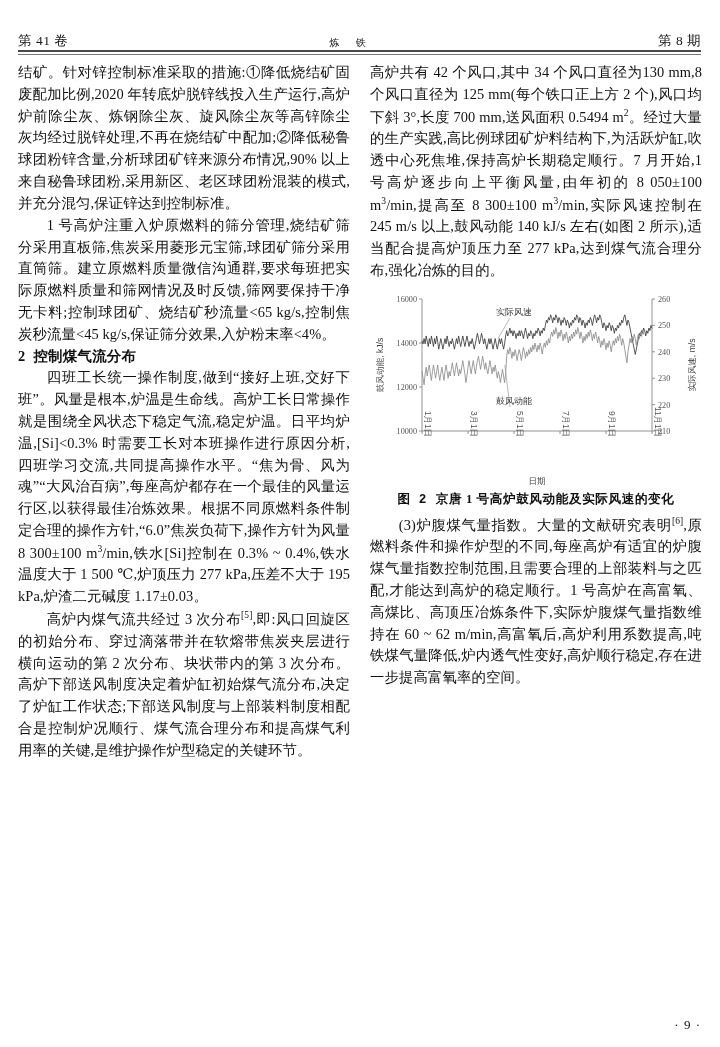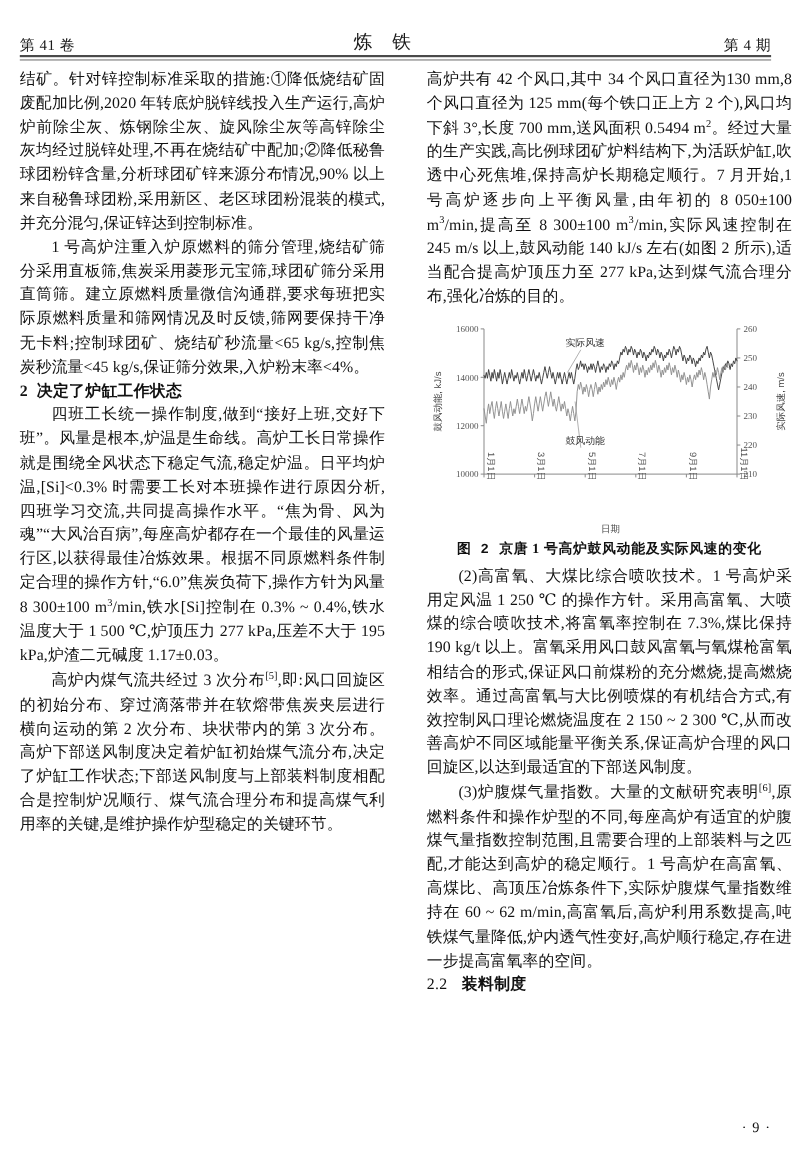--- a/index.html
+++ b/index.html
@@ -36,21 +36,21 @@
     justify-content: space-between;
     font-size: 13.5px;
     letter-spacing: 0.5px;
     color: #1a1a1a;
   }
   .runhead .center {
     position: absolute;
     left: 0; right: 17px;
     text-align: center;
     letter-spacing: 7px;
-    font-size: 17px;
+    font-size: 10px;
   }
   .rule-wrap {
     position: absolute;
     top: 50px;
     left: 18px;
     right: 18px;
   }
   .rule-thick {
     height: 2px;
     background: #4a4a4a;
@@ -62,21 +62,21 @@
   }
 
   
   .cols {
     position: absolute;
     top: 62px;
     left: 18px;
     right: 18px;
     bottom: 20px;
     display: flex;
-    gap: 38px;
+    gap: 20px;
   }
   .col {
     width: 332px;
     flex: 0 0 332px;
     position: relative;
   }
 
   p.body {
     margin: 0;
     font-size: 14.4px;
@@ -138,38 +138,38 @@
   }
 </style>
 </head>
 <body>
 
 <div class="page">
 
   <div class="runhead">
     <span>第 41 卷</span>
     <span class="center">炼 铁</span>
-    <span>第 4 期</span>
+    <span>第 8 期</span>
   </div>
   <div class="rule-wrap">
     <div class="rule-thick"></div>
     <div class="rule-thin"></div>
   </div>
 
   <div class="cols">
 
     <div class="col">
 
       <p class="body noindent">结矿。针对锌控制标准采取的措施:①降低烧结矿固废配加比例,2020 年转底炉脱锌线投入生产运行,高炉炉前除尘灰、炼钢除尘灰、旋风除尘灰等高锌除尘灰均经过脱锌处理,不再在烧结矿中配加;②降低秘鲁球团粉锌含量,分析球团矿锌来源分布情况,90% 以上来自秘鲁球团粉,采用新区、老区球团粉混装的模式,并充分混匀,保证锌达到控制标准。</p>
 
 
       <p class="body indent">1 号高炉注重入炉原燃料的筛分管理,烧结矿筛分采用直板筛,焦炭采用菱形元宝筛,球团矿筛分采用直筒筛。建立原燃料质量微信沟通群,要求每班把实际原燃料质量和筛网情况及时反馈,筛网要保持干净无卡料;控制球团矿、烧结矿秒流量&lt;65 kg/s,控制焦炭秒流量&lt;45 kg/s,保证筛分效果,入炉粉末率&lt;4%。</p>
 
       <h3 class="sec">
-        <span class="num">2</span><span>决定了炉缸工作状态</span>
+        <span class="num">2</span><span>控制煤气流分布</span>
       </h3>
 
       <p class="body indent">四班工长统一操作制度,做到“接好上班,交好下班”。风量是根本,炉温是生命线。高炉工长日常操作就是围绕全风状态下稳定气流,稳定炉温。日平均炉温,[Si]&lt;0.3% 时需要工长对本班操作进行原因分析,四班学习交流,共同提高操作水平。“焦为骨、风为魂”“大风治百病”,每座高炉都存在一个最佳的风量运行区,以获得最佳冶炼效果。根据不同原燃料条件制定合理的操作方针,“6.0”焦炭负荷下,操作方针为风量 8 300±100 m<sup class="sup">3</sup>/min,铁水[Si]控制在 0.3% ~ 0.4%,铁水温度大于 1 500 ℃,炉顶压力 277 kPa,压差不大于 195 kPa,炉渣二元碱度 1.17±0.03。</p>
 
 
       <p class="body indent">高炉内煤气流共经过 3 次分布<sup class="ref">[5]</sup>,即:风口回旋区的初始分布、穿过滴落带并在软熔带焦炭夹层进行横向运动的第 2 次分布、块状带内的第 3 次分布。高炉下部送风制度决定着炉缸初始煤气流分布,决定了炉缸工作状态;下部送风制度与上部装料制度相配合是控制炉况顺行、煤气流合理分布和提高煤气利用率的关键,是维护操作炉型稳定的关键环节。</p>
 
     </div>
 
     <div class="col">
@@ -224,25 +224,21 @@
               <text x="144" y="26" text-anchor="middle" font-size="9" font-family="&quot;Liberation Sans&quot;, sans-serif" fill="#333">实际风速</text>
               <line x1="140" y1="118" x2="134.8" y2="76" stroke="#9a9a9a" stroke-width="0.7"></line>
               <text x="144" y="115" text-anchor="middle" font-size="9" font-family="&quot;Liberation Sans&quot;, sans-serif" fill="#333">鼓风动能</text>
             </svg>
         </div>
         <div class="figcaption">
           <span class="fignum">图 2</span><span>京唐 1 号高炉鼓风动能及实际风速的变化</span>
         </div>
       </div>
 
-      <p class="body indent">(2)高富氧、大煤比综合喷吹技术。1 号高炉采用定风温 1 250 ℃ 的操作方针。采用高富氧、大喷煤的综合喷吹技术,将富氧率控制在 7.3%,煤比保持190 kg/t 以上。富氧采用风口鼓风富氧与氧煤枪富氧相结合的形式,保证风口前煤粉的充分燃烧,提高燃烧效率。通过高富氧与大比例喷煤的有机结合方式,有效控制风口理论燃烧温度在 2 150 ~ 2 300 ℃,从而改善高炉不同区域能量平衡关系,保证高炉合理的风口回旋区,以达到最适宜的下部送风制度。</p>
 
       <p class="body indent">(3)炉腹煤气量指数。大量的文献研究表明<sup class="ref">[6]</sup>,原燃料条件和操作炉型的不同,每座高炉有适宜的炉腹煤气量指数控制范围,且需要合理的上部装料与之匹配,才能达到高炉的稳定顺行。1 号高炉在高富氧、高煤比、高顶压冶炼条件下,实际炉腹煤气量指数维持在 60 ~ 62 m/min,高富氧后,高炉利用系数提高,吨铁煤气量降低,炉内透气性变好,高炉顺行稳定,存在进一步提高富氧率的空间。</p>
 
-      <h3 class="subsec">
-        <span class="num">2.2</span><span>装料制度</span>
-      </h3>
 
     </div>
   </div>
 
   <div class="folio">· 9 ·</div>
 </div>
 
 </body></html>

